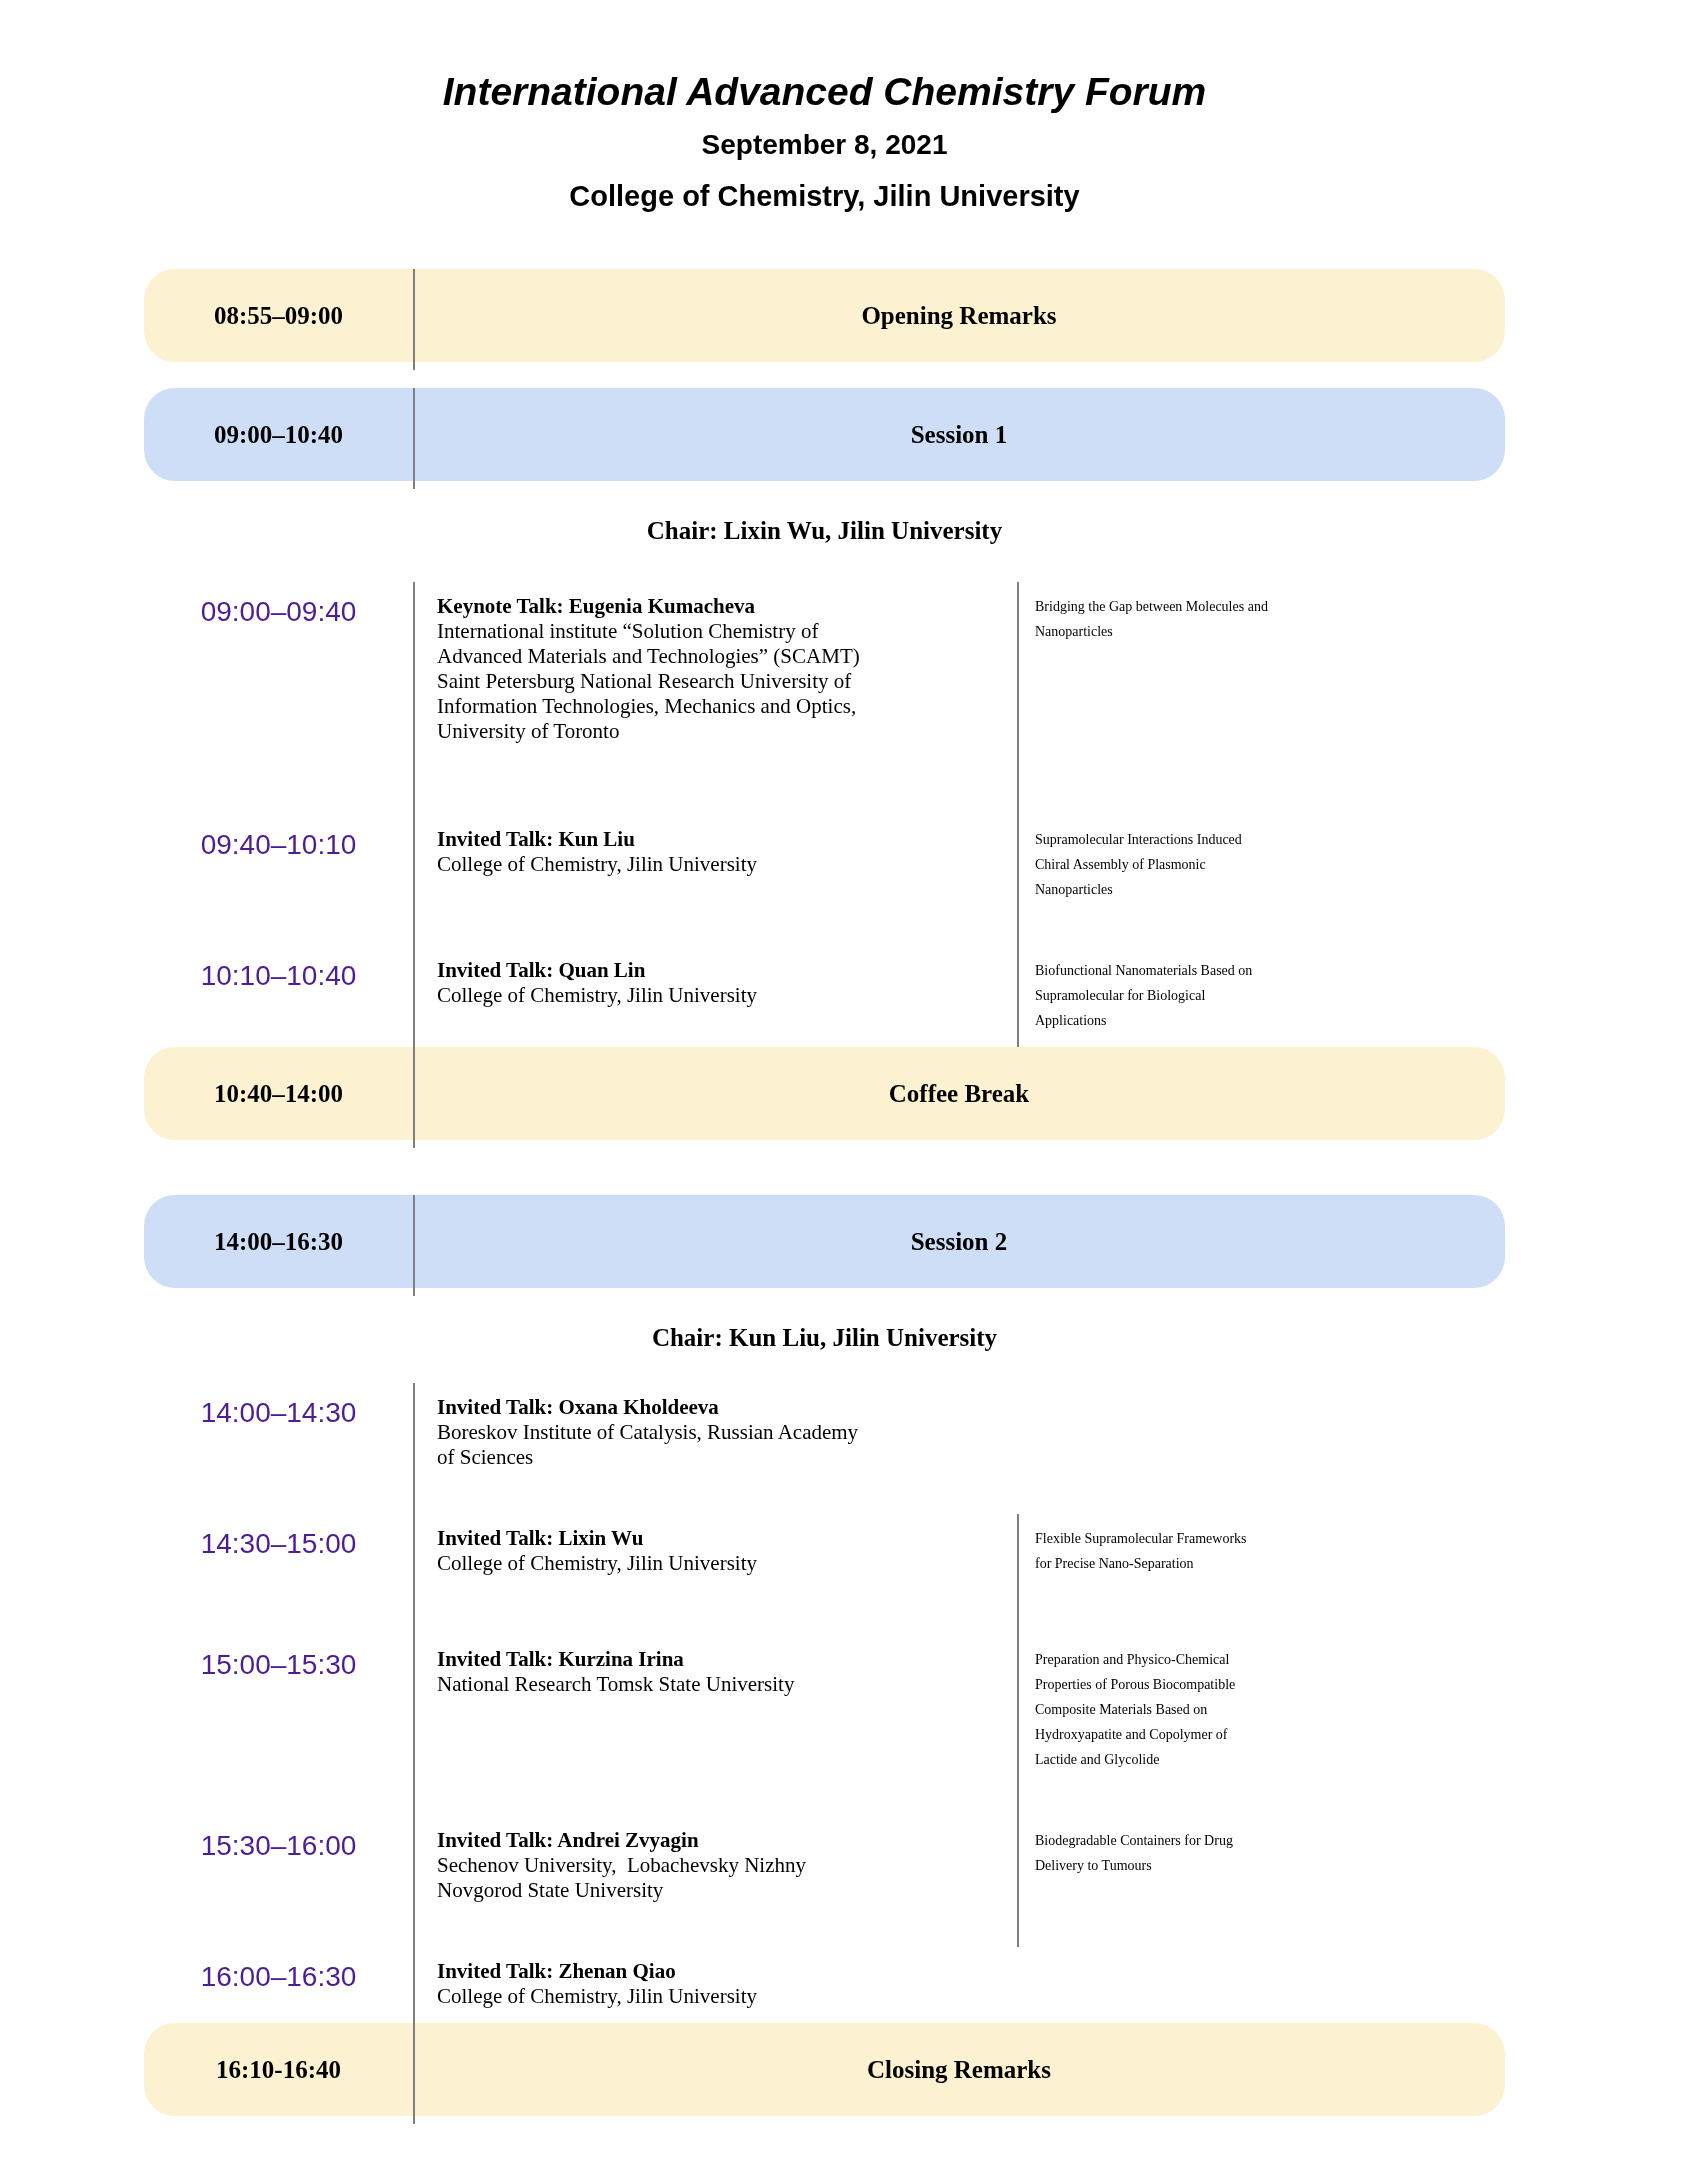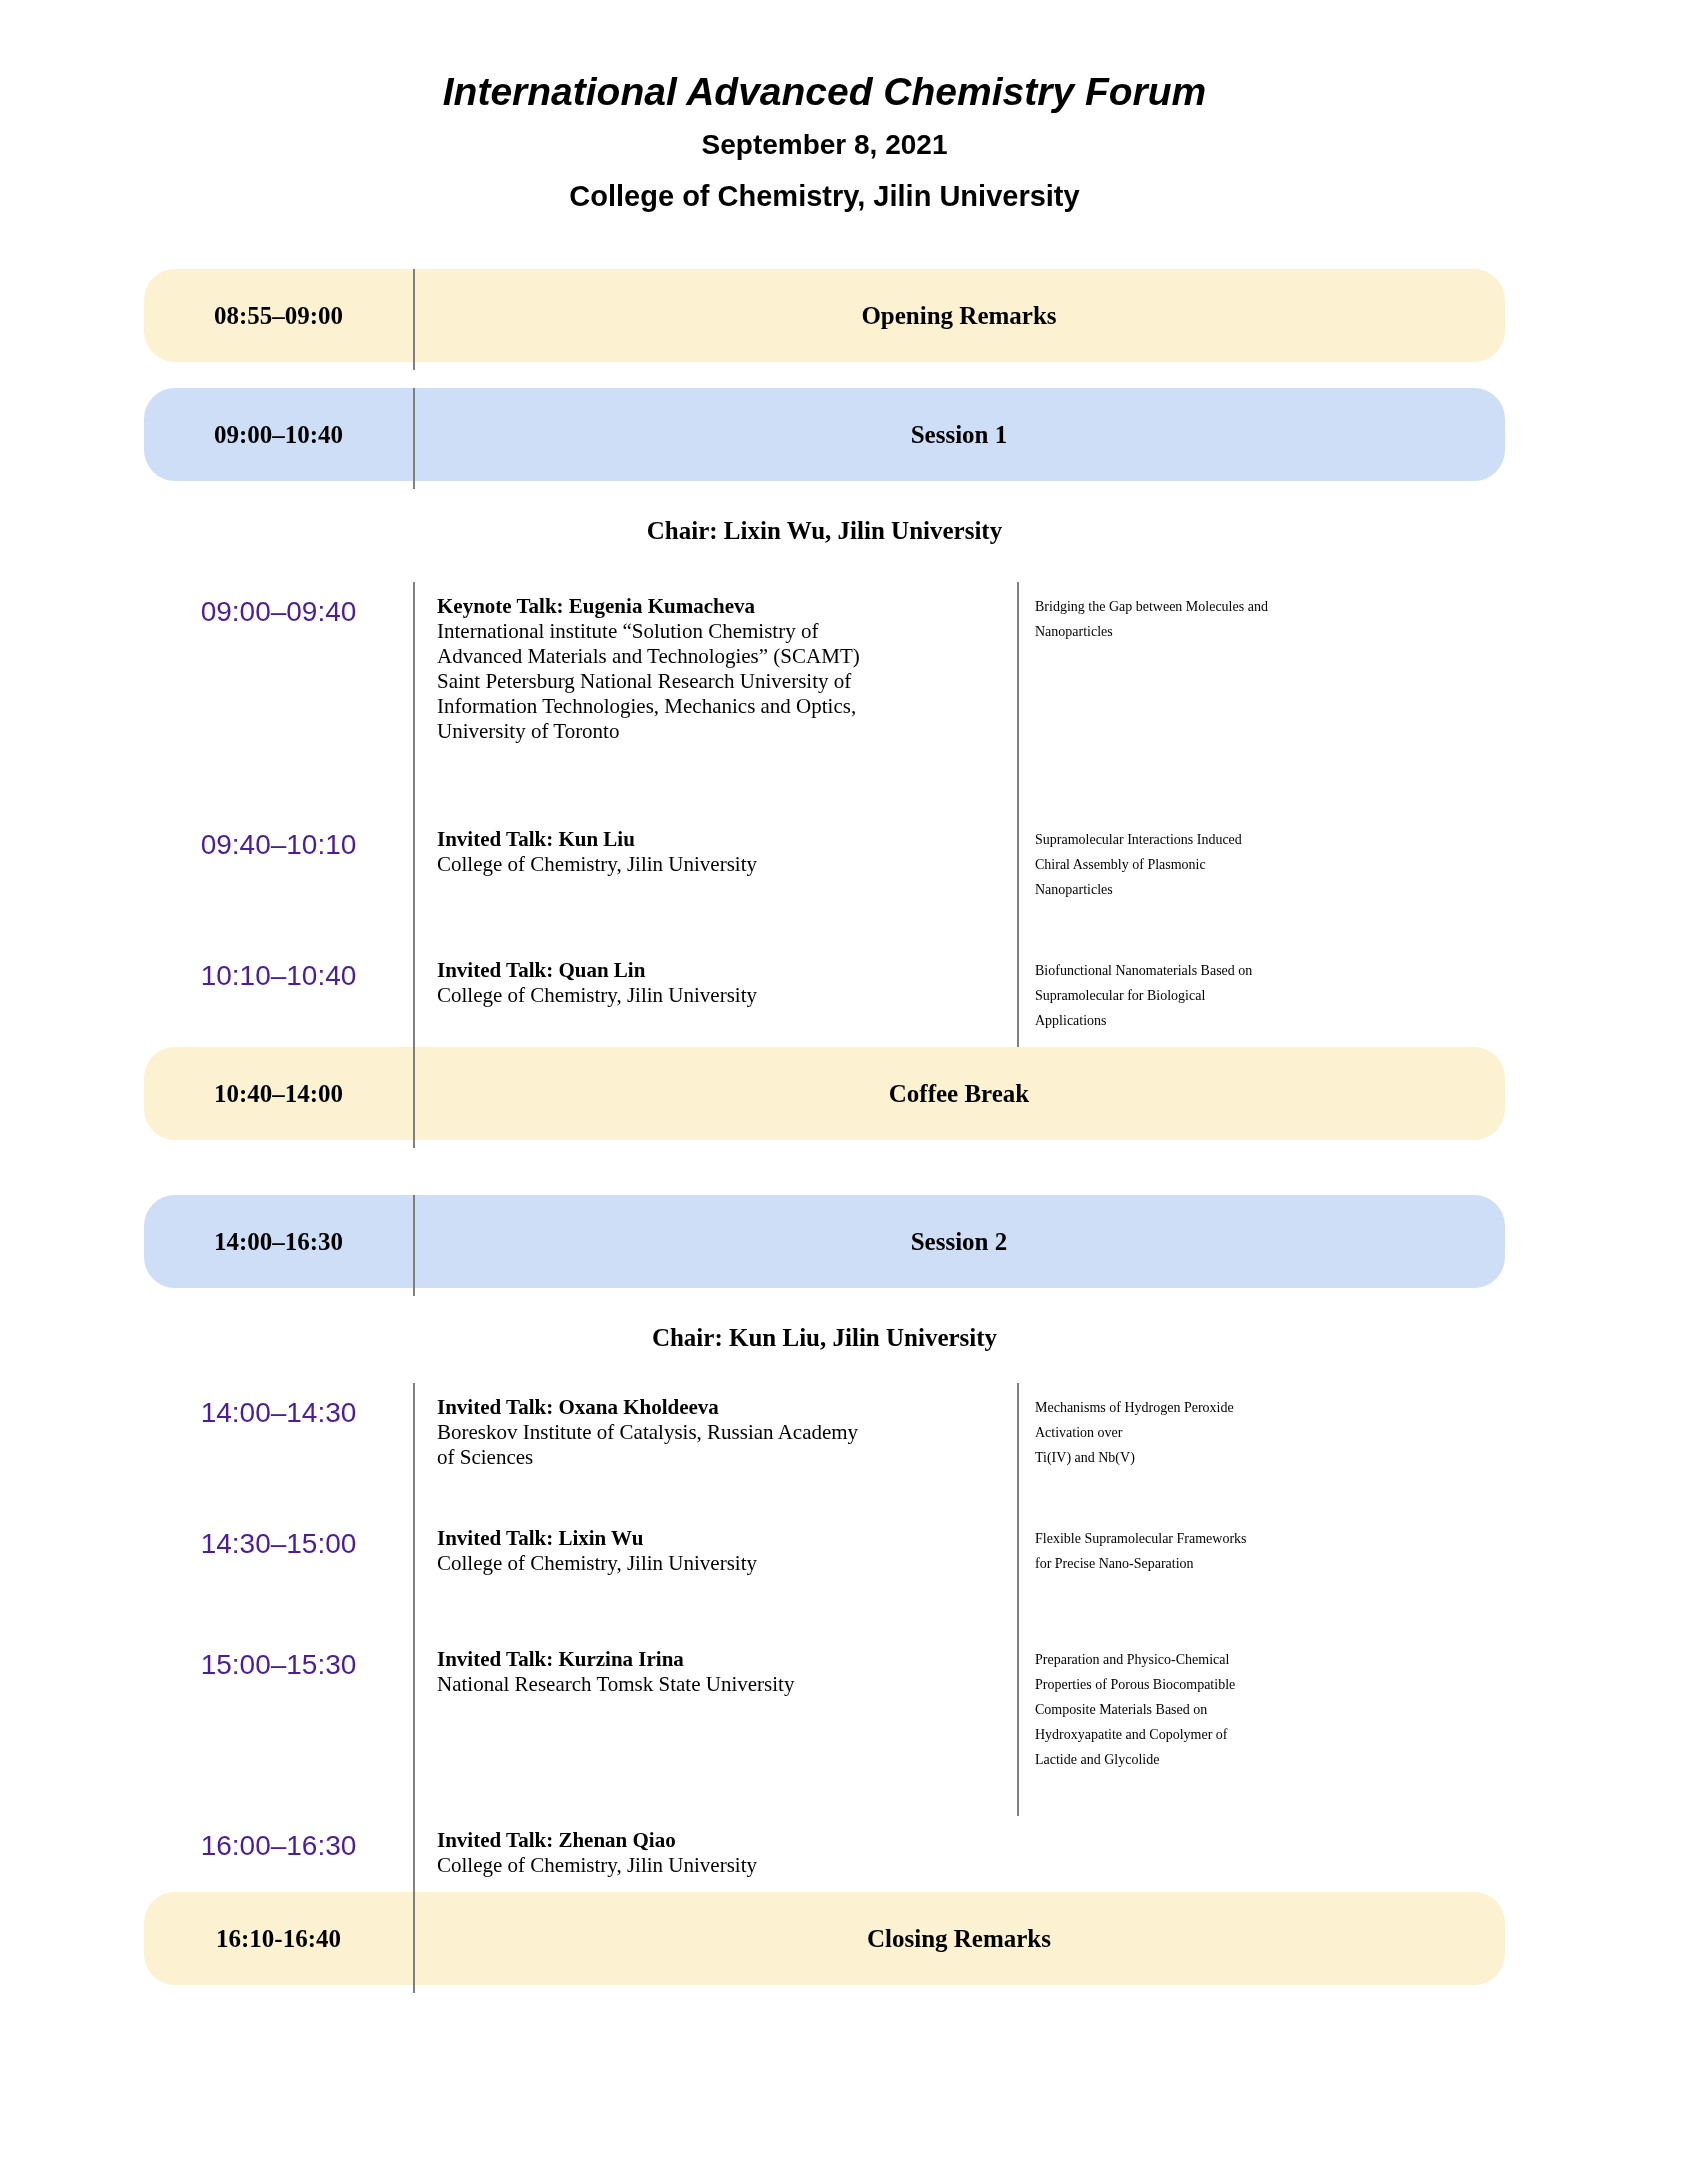--- a/index.html
+++ b/index.html
@@ -166,23 +166,20 @@
 
   <div class="talks s2">
 
     <div class="talk pb-md">
       <div class="t-time">14:00–14:30</div>
       <div class="t-speaker">
         <div class="t-name">Invited Talk: Oxana Kholdeeva</div>
         <div class="t-affil">Boreskov Institute of Catalysis, Russian Academy
 of Sciences</div>
       </div>
-      <div class="t-title">Mechanisms of Hydrogen Peroxide
-Activation over
-Ti(IV) and Nb(V)</div>
     </div>
 
     <div class="talk pb-lg">
       <div class="t-time">14:30–15:00</div>
       <div class="t-speaker">
         <div class="t-name">Invited Talk: Lixin Wu</div>
         <div class="t-affil">College of Chemistry, Jilin University</div>
       </div>
       <div class="t-title">Flexible Supramolecular Frameworks
 for Precise Nano-Separation</div>
@@ -194,20 +191,30 @@
         <div class="t-name">Invited Talk: Kurzina Irina</div>
         <div class="t-affil">National Research Tomsk State University</div>
       </div>
       <div class="t-title">Preparation and Physico-Chemical
 Properties of Porous Biocompatible
 Composite Materials Based on
 Hydroxyapatite and Copolymer of
 Lactide and Glycolide</div>
     </div>
 
+    <div class="talk pb-md">
+      <div class="t-time">15:30–16:00</div>
+      <div class="t-speaker">
+        <div class="t-name">Invited Talk: Andrei Zvyagin</div>
+        <div class="t-affil">Sechenov University,  Lobachevsky Nizhny
+Novgorod State University</div>
+      </div>
+      <div class="t-title">Biodegradable Containers for Drug
+Delivery to Tumours</div>
+    </div>
 
     <div class="talk pb-sm">
       <div class="t-time">16:00–16:30</div>
       <div class="t-speaker">
         <div class="t-name">Invited Talk: Zhenan Qiao</div>
         <div class="t-affil">College of Chemistry, Jilin University</div>
       </div>
     </div>
 
     <div class="banner cream">

